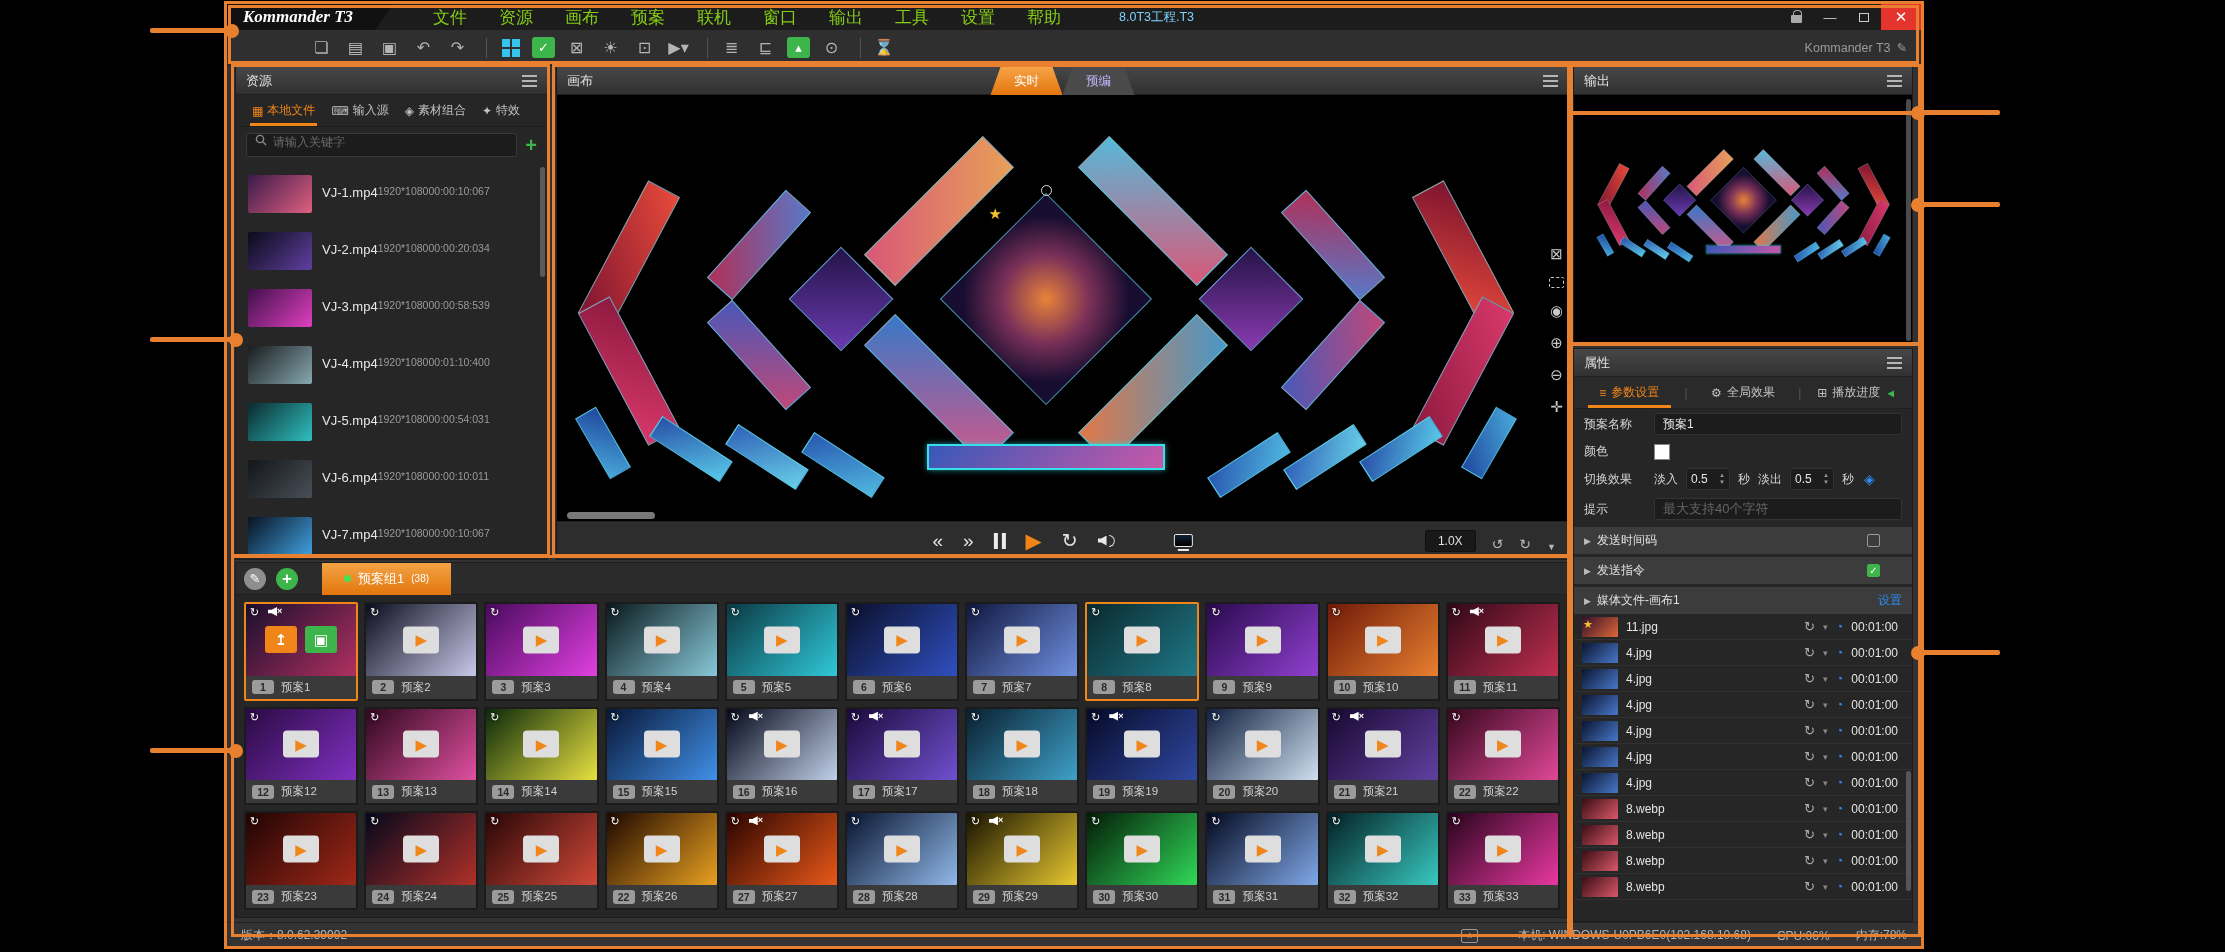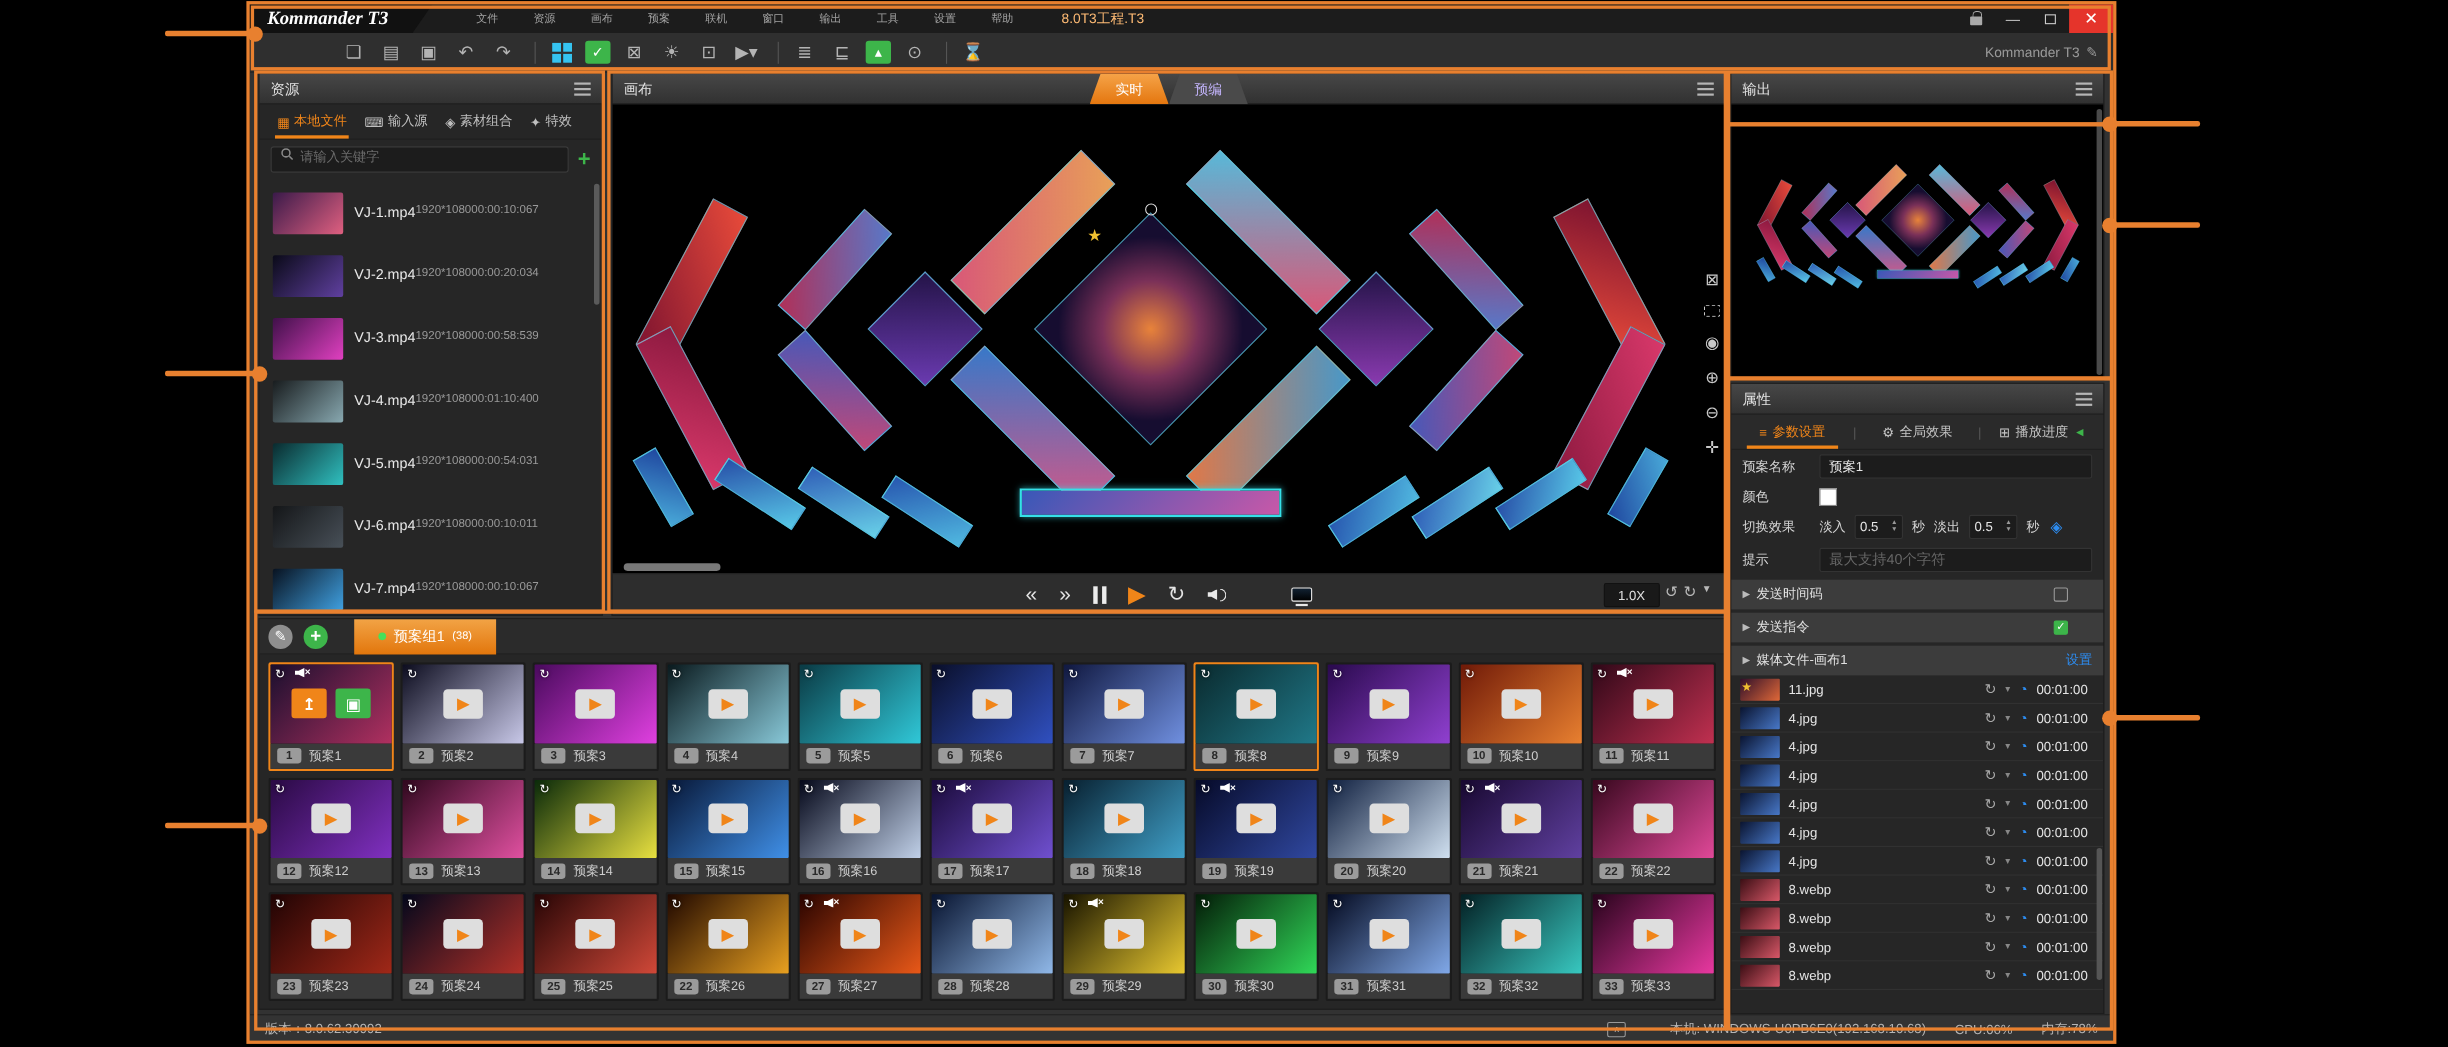--- a/index.html
+++ b/index.html
@@ -10,22 +10,22 @@
   body{background:#000;font-family:"Liberation Sans","DejaVu Sans",sans-serif;overflow:hidden}
   .stage{position:relative;width:2225px;height:952px;background:#000;color:#ccc}
   .window{position:absolute;left:227px;top:4px;width:1694px;height:944px;background:#323232}
 
   
   .titlebar{height:26px;background:#1c1c1c;display:flex;align-items:center;position:relative}
   .logo{font-family:"Liberation Serif","DejaVu Serif",serif;font-style:italic;font-weight:bold;color:#fff;
     font-size:17px;background:#111;height:26px;display:flex;align-items:center;padding:0 40px 0 16px;
     clip-path:polygon(0 0,100% 0,calc(100% - 18px) 100%,0 100%)}
   .menus{display:flex;margin-left:24px}
-  .menus span{padding:0 16px;font-size:10px;color:#a3a3a3;cursor:default}
-  .proj{margin-left:28px;font-size:12.5px;color:#fdba74}
+  .menus span{padding:0 16px;font-size:17px;color:#84cc16;cursor:default}
+  .proj{margin-left:42px;font-size:12.5px;color:#7dd3fc}
   .winbtns{margin-left:auto;display:flex;align-items:center;height:100%}
   .wbtn{width:34px;height:26px;display:flex;align-items:center;justify-content:center;color:#ccc;font-size:13px}
   .wbtn.close{width:40px;background:var(--redclose);color:#fff;font-size:15px}
   .lockico{width:11px;height:8px;background:#aaa;border-radius:1px;position:relative;margin-top:4px}
   .lockico::before{content:"";position:absolute;left:2px;top:-5px;width:7px;height:6px;border:1.5px solid #aaa;border-bottom:none;border-radius:4px 4px 0 0}
   .restore{width:10px;height:9px;border:1.5px solid #ccc;position:relative;background:#1c1c1c}
   .restore::before{content:"";position:absolute;left:2px;top:-4px;width:10px;height:9px;border:1.5px solid #ccc;z-index:-1}
 
   
   .toolbar{height:36px;background:#2f2f2f;display:flex;align-items:center;padding-left:82px;gap:9px;border-bottom:1px solid #242424}
@@ -84,21 +84,21 @@
   .cc-center{position:absolute;left:50%;transform:translateX(-50%);display:flex;align-items:center;gap:20px}
   .cc-center .gl{color:#e4e4e4;font-size:19px;line-height:1}
   .pausebars{display:flex;gap:4px}
   .pausebars i{width:4px;height:16px;background:#ececec}
   .playtri{color:var(--accent);font-size:21px;line-height:1}
   .vol{width:9px;height:10px;background:#e8e8e8;clip-path:polygon(0 30%,40% 30%,100% 0,100% 100%,40% 70%,0 70%);position:relative}
   .volwrap{display:flex;align-items:center;gap:2px}
   .volarc{width:6px;height:12px;border:1.7px solid #e8e8e8;border-left:none;border-radius:0 7px 7px 0}
   .monsolid{width:19px;height:13px;border:1.7px solid #e8e8e8;border-radius:2px;background:linear-gradient(#123,#000);position:relative}
   .monsolid::after{content:"";position:absolute;left:3px;bottom:-5px;right:3px;height:2px;background:#e8e8e8}
-  .cc-right{position:absolute;right:12px;display:flex;align-items:flex-start;gap:5px}
+  .cc-right{position:absolute;right:12px;display:flex;align-items:flex-end;gap:16px}
   .speed{background:#191919;border:1px solid #111;padding:3px 12px;border-radius:2px;font-size:12px;color:#e0e0e0}
   .cc-right .sm{color:#b8b8b8;font-size:14px}
 
   
   #presets{left:8px;top:558px;width:1334px;height:356px}
   .pg-head{height:32px;flex:0 0 32px;background:#2b2b2b;display:flex;align-items:center;gap:10px;padding:0 8px;border-bottom:1px solid #1f1f1f}
   .circ{width:22px;height:22px;border-radius:50%;display:flex;align-items:center;justify-content:center;font-size:13px}
   .circ.gray{background:#8f8f8f;color:#fff}
   .circ.green{background:var(--green);color:#fff;font-size:17px;font-weight:bold}
   .grouptab{height:32px;display:flex;align-items:center;gap:7px;background:linear-gradient(#f2a345,#e2760c);

